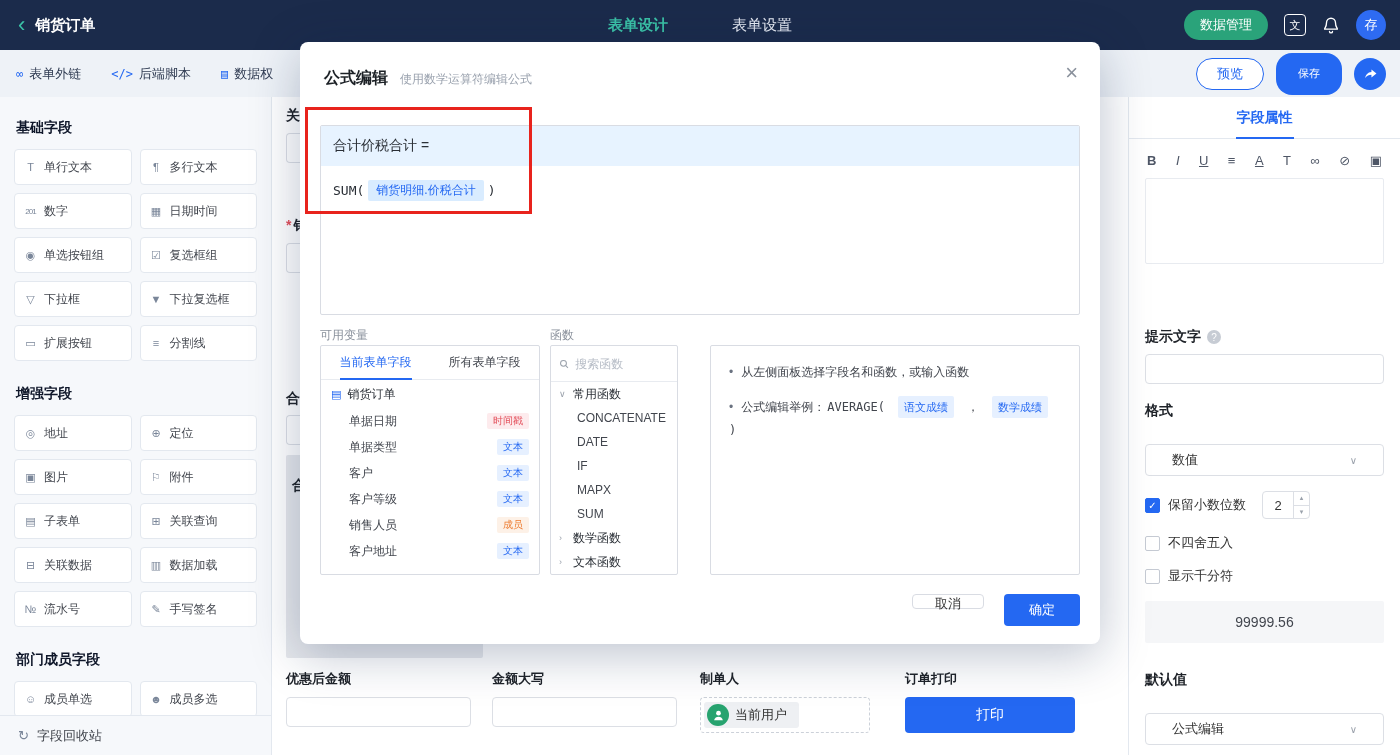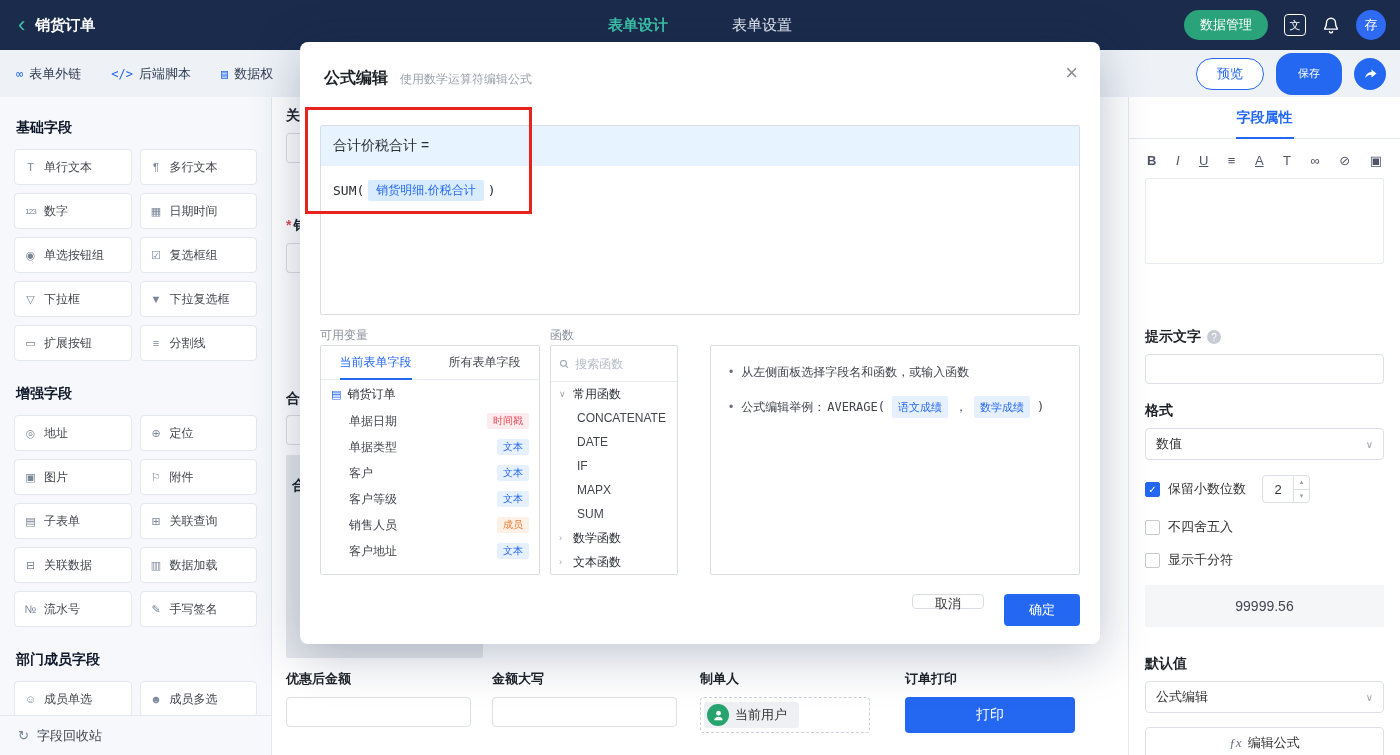--- a/index.html
+++ b/index.html
@@ -60,21 +60,21 @@
 .props-tab.active{color:#2468f2;font-weight:bold}
 .props-tab.active::after{content:"";position:absolute;bottom:-1px;left:50%;transform:translateX(-50%);width:58px;height:2px;background:#2468f2}
 .props-body{padding:14px 16px}
 .rt-bar{display:flex;justify-content:space-between;align-items:center;padding:0 2px}
 .rt{font-size:13px;color:#4e5666;cursor:pointer}
 .rt-b{font-weight:bold}.rt-i{font-style:italic}.rt-u{text-decoration:underline}
 .editor-box{margin-top:10px;height:86px;border:1px solid #e8ebf0;border-radius:2px;background:#fff}
 .plabel{font-size:14px;font-weight:bold;color:#1f2329;display:flex;align-items:center;gap:6px}
 .help-q{width:14px;height:14px;border-radius:50%;background:#c7ccd4;color:#fff;font-size:10px;display:inline-flex;align-items:center;justify-content:center;font-weight:normal;cursor:pointer}
 .pinput{width:100%;height:30px;border:1px solid #dcdfe5;border-radius:4px;outline:none;padding:0 8px;font-size:13px;margin-top:8px}
-.pselect{width:100%;height:32px;border:1px solid #dcdfe5;border-radius:4px;display:flex;align-items:center;justify-content:space-between;padding:0 10px;font-size:13px;color:#333;margin-top:8px;cursor:pointer;background:#fff}
+.pselect{width:100%;height:32px;border:1px solid #dcdfe5;border-radius:4px;display:flex;align-items:center;justify-content:space-between;padding:0 26px;font-size:13px;color:#333;margin-top:24px;cursor:pointer;background:#fff}
 .pselect .cv{color:#9aa1ab;font-size:10px}
 .chk-row{display:flex;align-items:center;gap:8px;font-size:13px;color:#333;margin-top:15px;cursor:pointer}
 .chk{width:15px;height:15px;border:1px solid #c5cad3;border-radius:2px;background:#fff;display:inline-flex;align-items:center;justify-content:center;font-size:10px;color:#fff;flex:none}
 .chk.checked{background:#2468f2;border-color:#2468f2}
 .num-box{display:inline-flex;margin-left:8px;border:1px solid #dcdfe5;border-radius:4px;height:28px;background:#fff}
 .num-val{width:30px;display:flex;align-items:center;justify-content:center;font-size:13px;color:#333}
 .num-steps{width:16px;border-left:1px solid #dcdfe5;display:flex;flex-direction:column}
 .num-steps span{flex:1;display:flex;align-items:center;justify-content:center;font-size:7px;color:#9aa1ab;cursor:pointer}
 .num-steps span:first-child{border-bottom:1px solid #dcdfe5}
 .preview-box{margin-top:16px;height:42px;background:#f5f6f8;border-radius:2px;display:flex;align-items:center;justify-content:center;font-size:14px;color:#42464e}
@@ -109,21 +109,21 @@
 .func-search{height:36px;border-bottom:1px solid #e8ebf0;display:flex;align-items:center;gap:6px;padding:0 8px}
 .func-search input{border:none;outline:none;width:100%;font-size:12px;color:#333}
 .func-search input::placeholder{color:#b6bcc6}
 .f-row{height:24px;display:flex;align-items:center;gap:6px;padding-left:8px;color:#2a2f36;cursor:pointer}
 .f-row .cv{color:#9aa1ab;font-size:9px;width:8px}
 .f-leaf{height:24px;display:flex;align-items:center;padding-left:26px;color:#42464e;cursor:pointer}
 .help-box{position:absolute;left:410px;top:303px;width:370px;height:230px;border:1px solid #d9dce3;border-radius:2px;padding:16px 18px;font-size:12px;color:#42464e}
 .help-line{display:flex;align-items:center;flex-wrap:wrap;gap:2px;margin-bottom:14px;line-height:20px}
 .help-line .bul{color:#6a7280;margin-right:6px}
 .mono{font-family:"DejaVu Sans Mono",monospace}
-.h-chip{background:#e6f0ff;color:#2468f2;border-radius:2px;padding:1px 6px;margin:0 5px;font-size:11px;cursor:pointer}
+.h-chip{background:#e6f0ff;color:#2468f2;border-radius:2px;padding:1px 6px;margin:0 11px;font-size:11px;cursor:pointer}
 .m-footer{position:absolute;right:20px;bottom:18px;display:flex;gap:20px}
 .btn-cancel{width:72px;height:15px;border:1px solid #d9dce3;border-radius:4px;background:#fff;font-size:13px;color:#333;cursor:pointer}
 .btn-ok{width:76px;height:32px;border:none;border-radius:4px;background:#2468f2;font-size:13px;color:#fff;cursor:pointer}
 
 
 .annotation{position:absolute;left:305px;top:107px;width:227px;height:107px;border:3px solid #e8231d;z-index:30;pointer-events:none}
 </style>
 </head>
 <body>
 
@@ -182,21 +182,21 @@
     <div class="fgrid">
       <div class="field-item">
           <span class="ic">T</span>
           <span>单行文本</span>
         </div>
       <div class="field-item">
           <span class="ic">¶</span>
           <span>多行文本</span>
         </div>
       <div class="field-item">
-          <span class="ic num">123</span>
+          <span class="ic num">201</span>
           <span>数字</span>
         </div>
       <div class="field-item">
           <span class="ic">▦</span>
           <span>日期时间</span>
         </div>
       <div class="field-item">
           <span class="ic">◉</span>
           <span>单选按钮组</span>
         </div>

